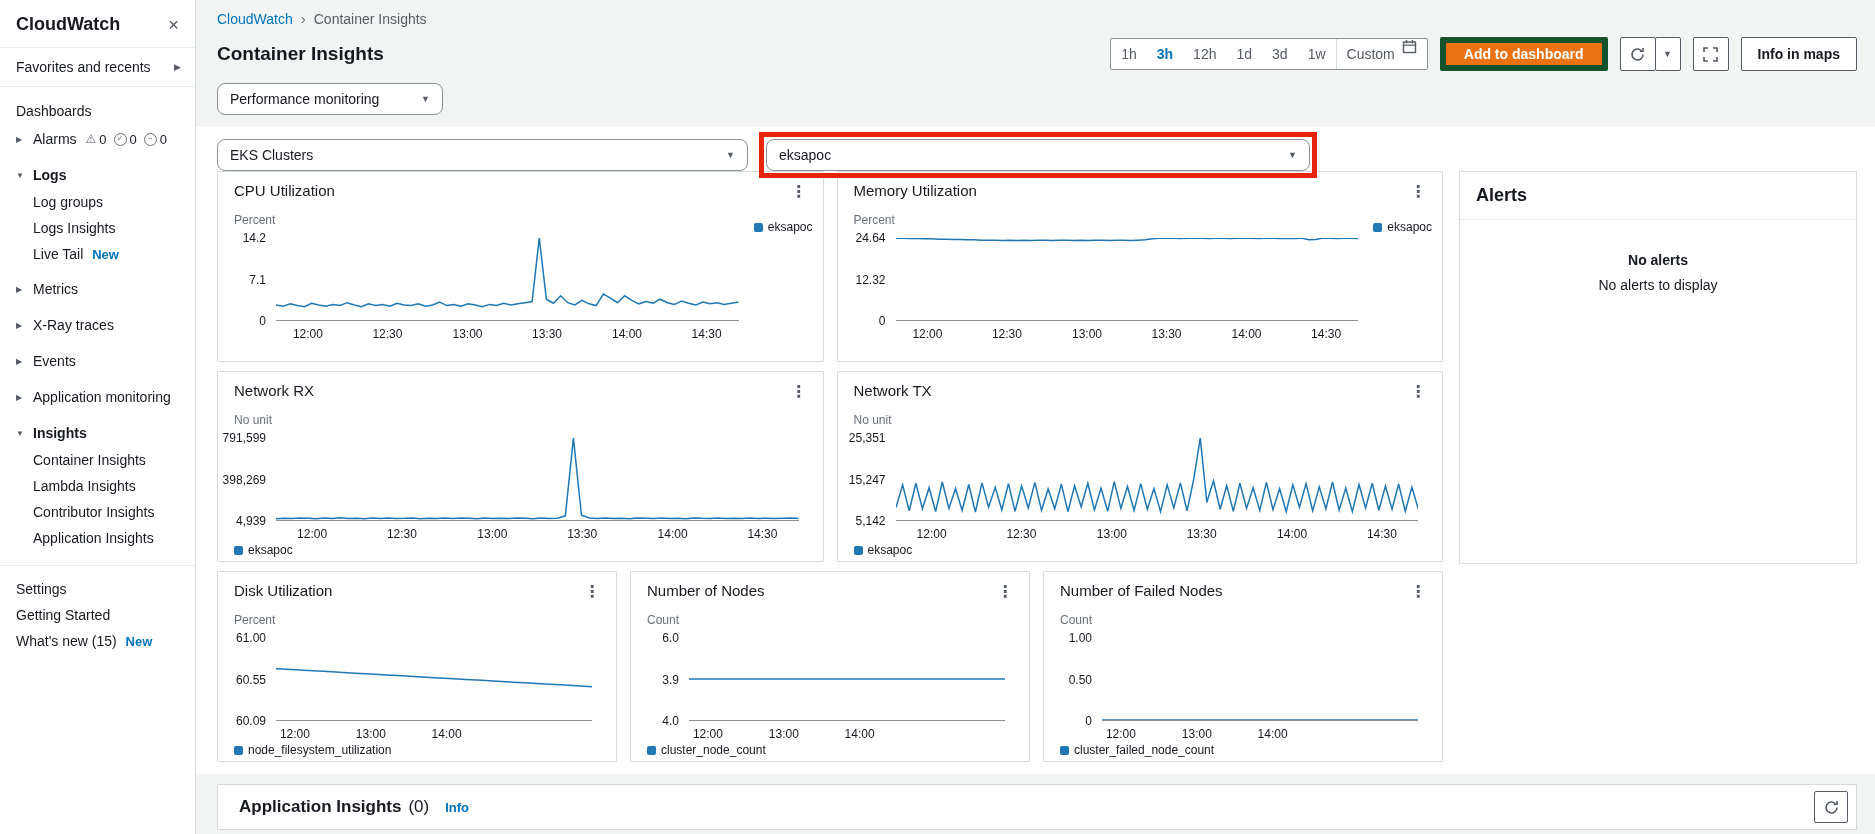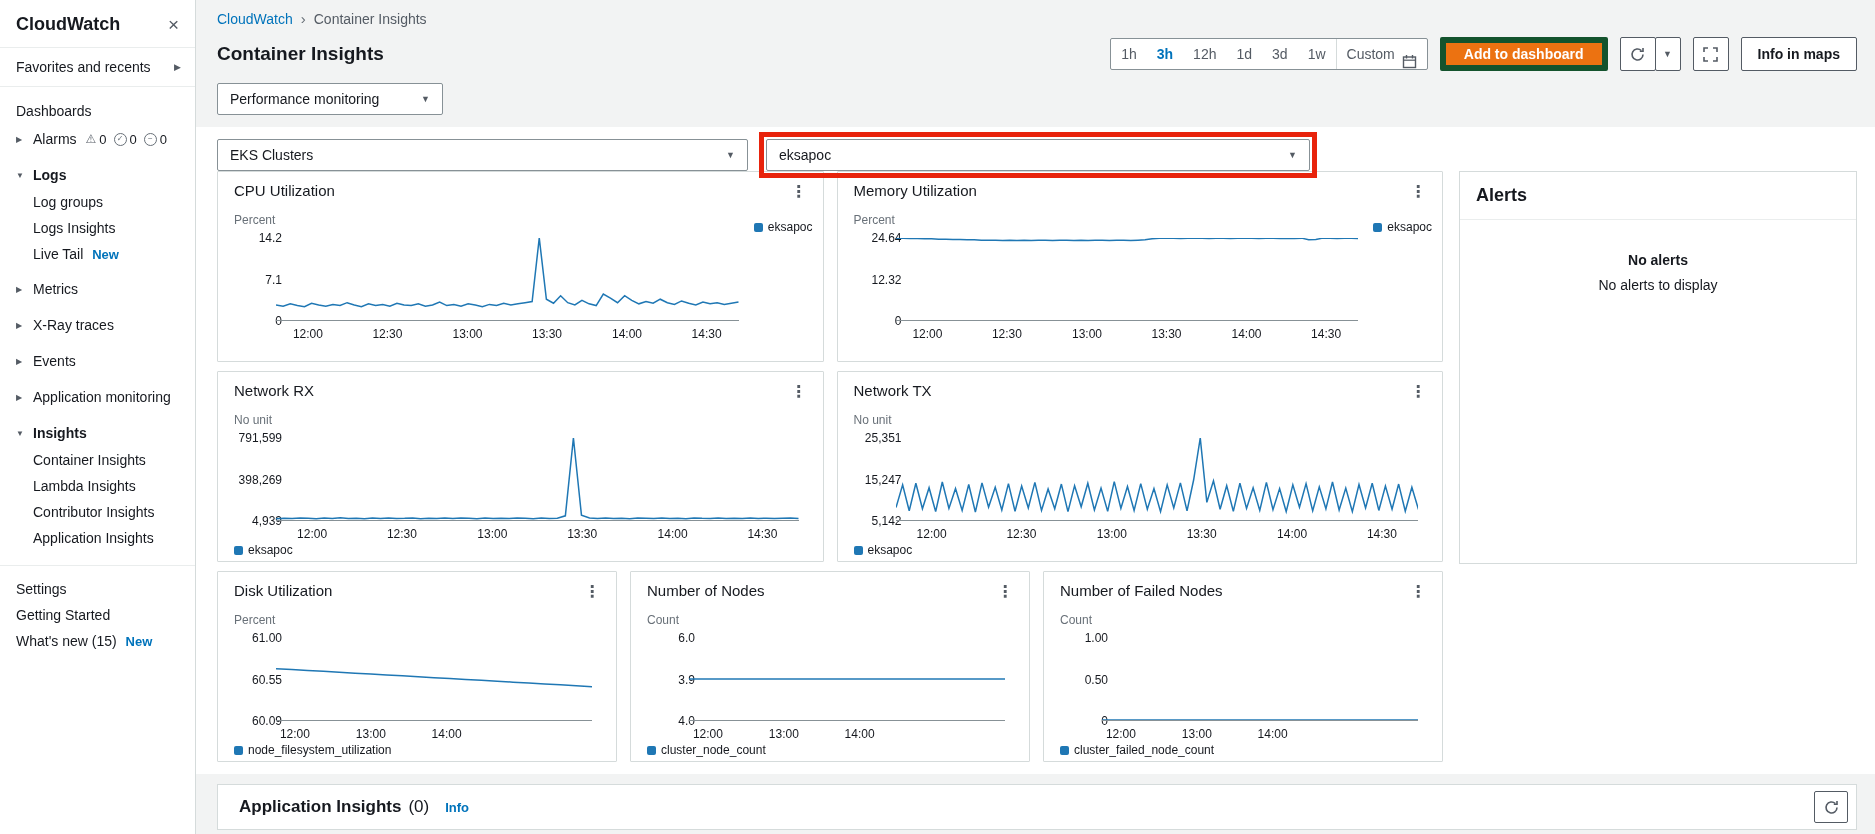--- a/index.html
+++ b/index.html
@@ -31,31 +31,31 @@
   .main{position:absolute;left:196px;top:0;right:0;height:100%}
   .breadcrumb{padding:10px 18px 0 21px;font-size:14px;color:#545b64;display:flex;gap:8px;align-items:center}
   .bc-link{color:#0073bb;cursor:pointer}
   .bc-sep{color:#687078;font-size:15px}
   .header-row{display:flex;justify-content:space-between;align-items:center;margin:10px 18px 0 21px}
   .page-title{font-size:19px;font-weight:700}
   .controls{display:flex;align-items:center;gap:12px}
   .range-box{display:flex;align-items:center;height:32px;background:#fff;border:1px solid #879196;border-radius:2px;font-size:14px;color:#545b64}
   .range{padding:0 10px;cursor:pointer;line-height:30px}
   .range.selected{color:#0073bb;font-weight:700}
-  .range.custom{display:flex;align-items:flex-end;gap:7px;border-left:1px solid #d5dbdb}
+  .range.custom{display:flex;align-items:flex-start;gap:7px;border-left:1px solid #d5dbdb}
   .btn{height:34px;border-radius:2px;font-size:14px;display:inline-flex;align-items:center;cursor:pointer;font-family:inherit}
   .btn-primary{background:#ec7211;border:6px solid #14532d;color:#fff;font-weight:700;padding:0 18px}
   .btn-secondary{background:#fff;border:1px solid #545b64;color:#16191f;font-weight:700;padding:0 16px}
   .icon-btn{width:36px;height:34px;background:#fff;border:1px solid #545b64;border-radius:2px;display:inline-flex;align-items:center;justify-content:center;cursor:pointer}
   .split-btn{display:flex}
   .split-btn .narrow{width:26px;margin-left:-1px}
   .caret{font-size:9px;color:#545b64}
 
   .perf-row{margin:12px 18px 0 21px}
-  .dropdown{background:#fff;border:1px solid #879196;border-radius:2px;height:32px;display:flex;align-items:center;justify-content:space-between;padding:0 12px;font-size:14px;cursor:pointer}
+  .dropdown{background:#fff;border:1px solid #879196;border-radius:8px;height:32px;display:flex;align-items:center;justify-content:space-between;padding:0 12px;font-size:14px;cursor:pointer}
   .dd-perf{width:226px}
 
   .panel{background:#fff;margin-top:12px;padding:12px 18px 12px 21px}
   .filters{display:flex;gap:18px;align-items:flex-start}
   .dd-type{width:531px}
   .dd-cluster{width:544px}
   .annotated{position:relative}
   .annotation{position:absolute;inset:-7px;border:5px solid #e8230c;pointer-events:none;z-index:5}
 
   .charts-layout{display:flex;gap:16px;margin-top:0}
@@ -64,21 +64,21 @@
   .span3{grid-column:span 3}
   .span2{grid-column:span 2}
   .card-head{display:flex;justify-content:space-between;align-items:flex-start;padding:10px 8px 0 16px}
   .card-title{font-size:15px}
   .kebab{color:#545b64;font-size:16px;font-weight:700;cursor:pointer;padding:0 8px}
   .unit{position:absolute;top:41px;left:16px;font-size:12px;color:#687078}
   .plot{position:absolute;top:66px;bottom:40px;left:58px;border-bottom:1px solid #879196}
   .plot svg{width:100%;height:100%;display:block}
   .legend-tr .plot{right:84px}
   .legend-bl .plot{right:24px}
-  .ylabels{position:absolute;top:66px;bottom:40px;left:16px;width:52px;font-size:12px}
+  .ylabels{position:absolute;top:66px;bottom:40px;left:0;width:52px;font-size:12px}
   .ylabels span{position:absolute;right:4px;transform:translateY(-50%);white-space:nowrap}
   .ylabels .y0{top:0}.ylabels .y1{top:50%}.ylabels .y2{top:100%}
   .xlabels{position:absolute;left:58px;top:155px;height:16px;font-size:12px}
   .legend-tr .xlabels{right:84px}
   .legend-bl .xlabels{right:24px}
   .xlabels span{position:absolute;transform:translateX(-50%);white-space:nowrap}
   .legend{position:absolute;display:flex;align-items:center;gap:5px;font-size:12px}
   .legend-tr .legend{top:48px;right:10px}
   .legend-bl .legend{left:16px;bottom:4px}
   .legend .dot{width:9px;height:9px;border-radius:2px;background:#1f77b4;flex:none}

